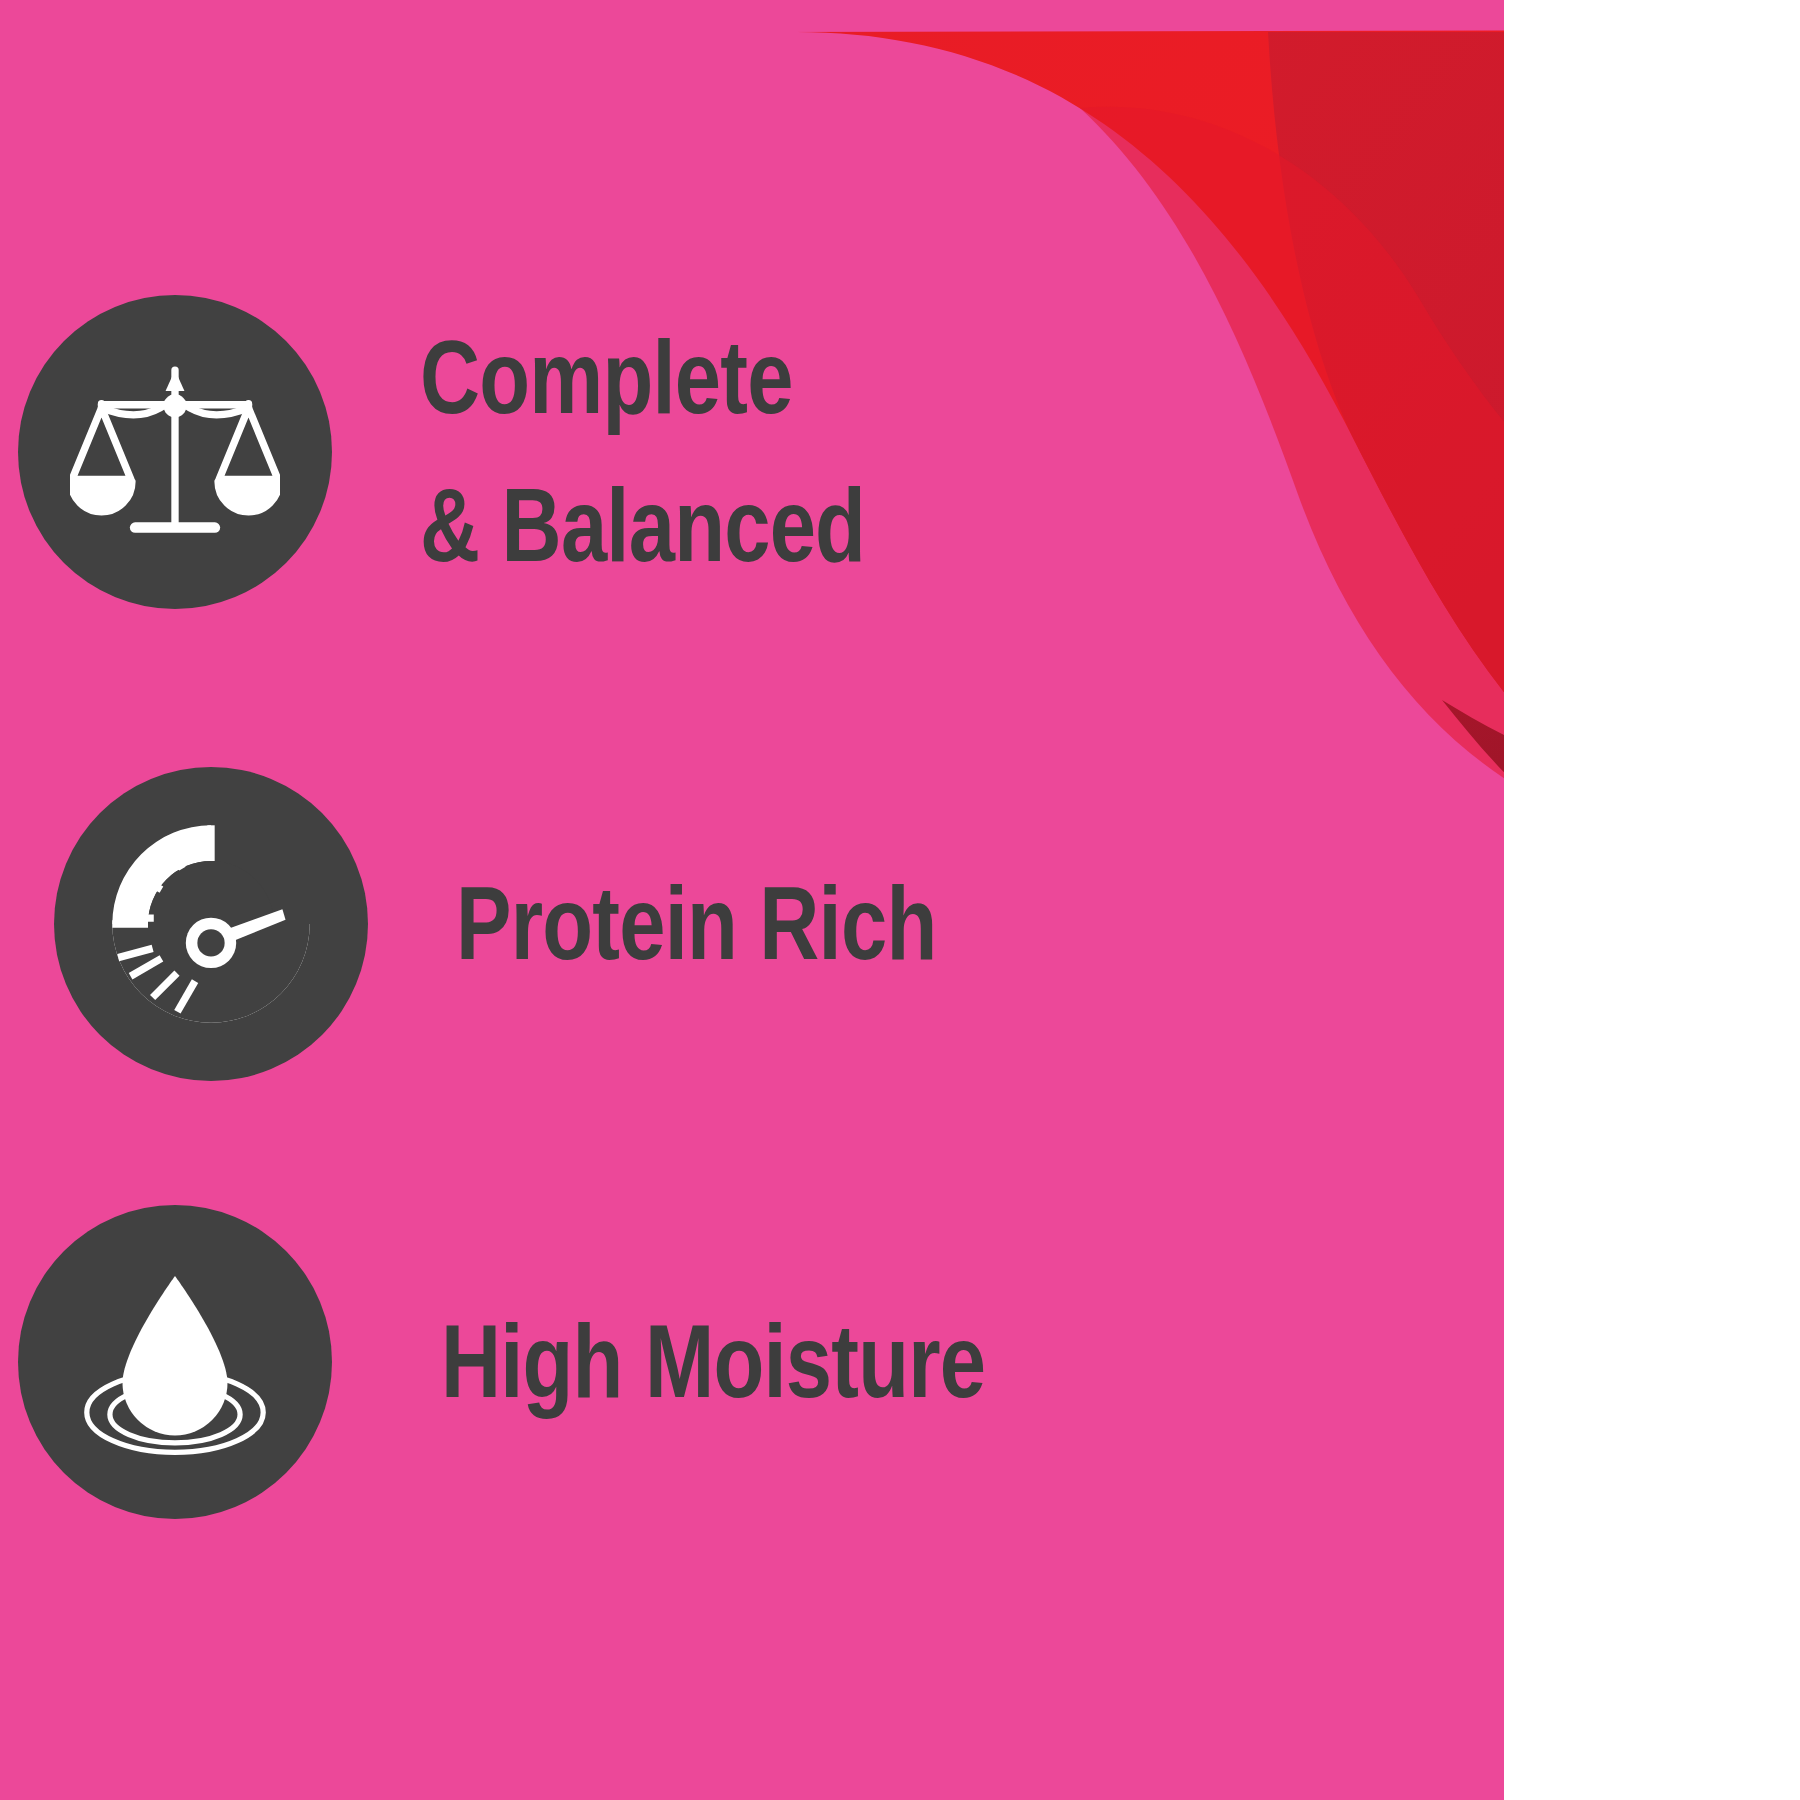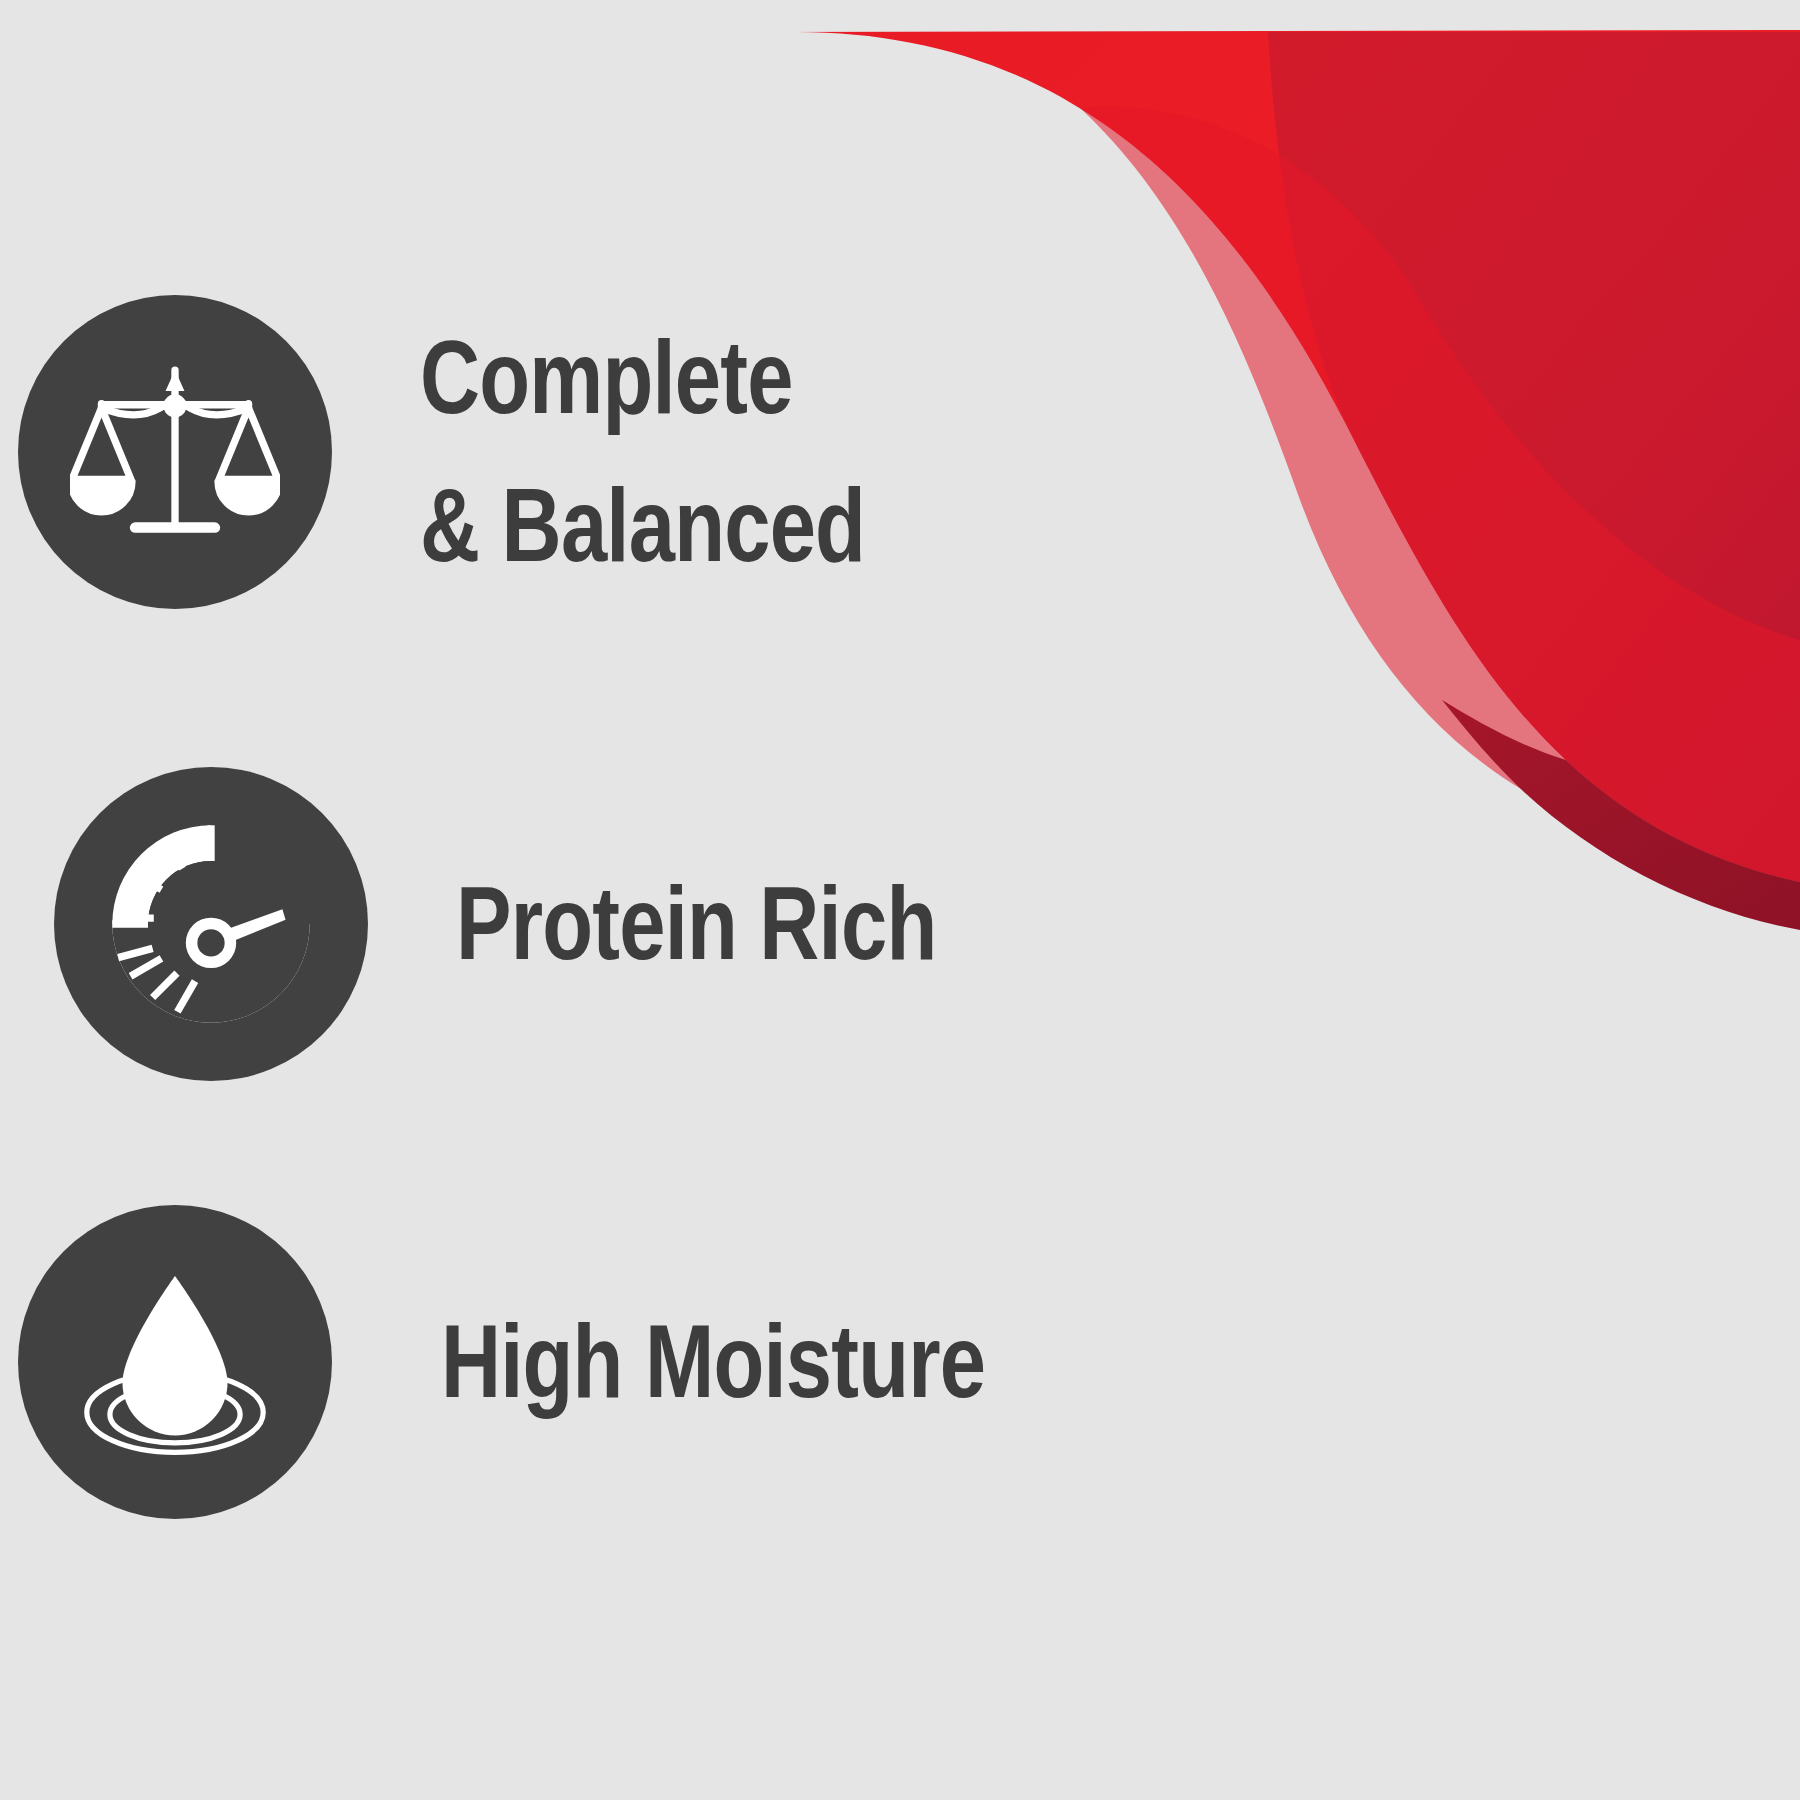--- a/index.html
+++ b/index.html
@@ -9,23 +9,23 @@
   }
   body {
     width: 1800px;
     height: 1800px;
     overflow: hidden;
     font-family: "Liberation Sans", sans-serif;
   }
 
   #canvas {
     position: relative;
-    width: 1800px;
+    width: 1504px;
     height: 1800px;
-    background: #e5e5e5;
+    background: #ec4899;
     overflow: hidden;
   }
 
   
   #swoosh {
     position: absolute;
     top: 0;
     left: 0;
     width: 1800px;
     height: 1800px;

